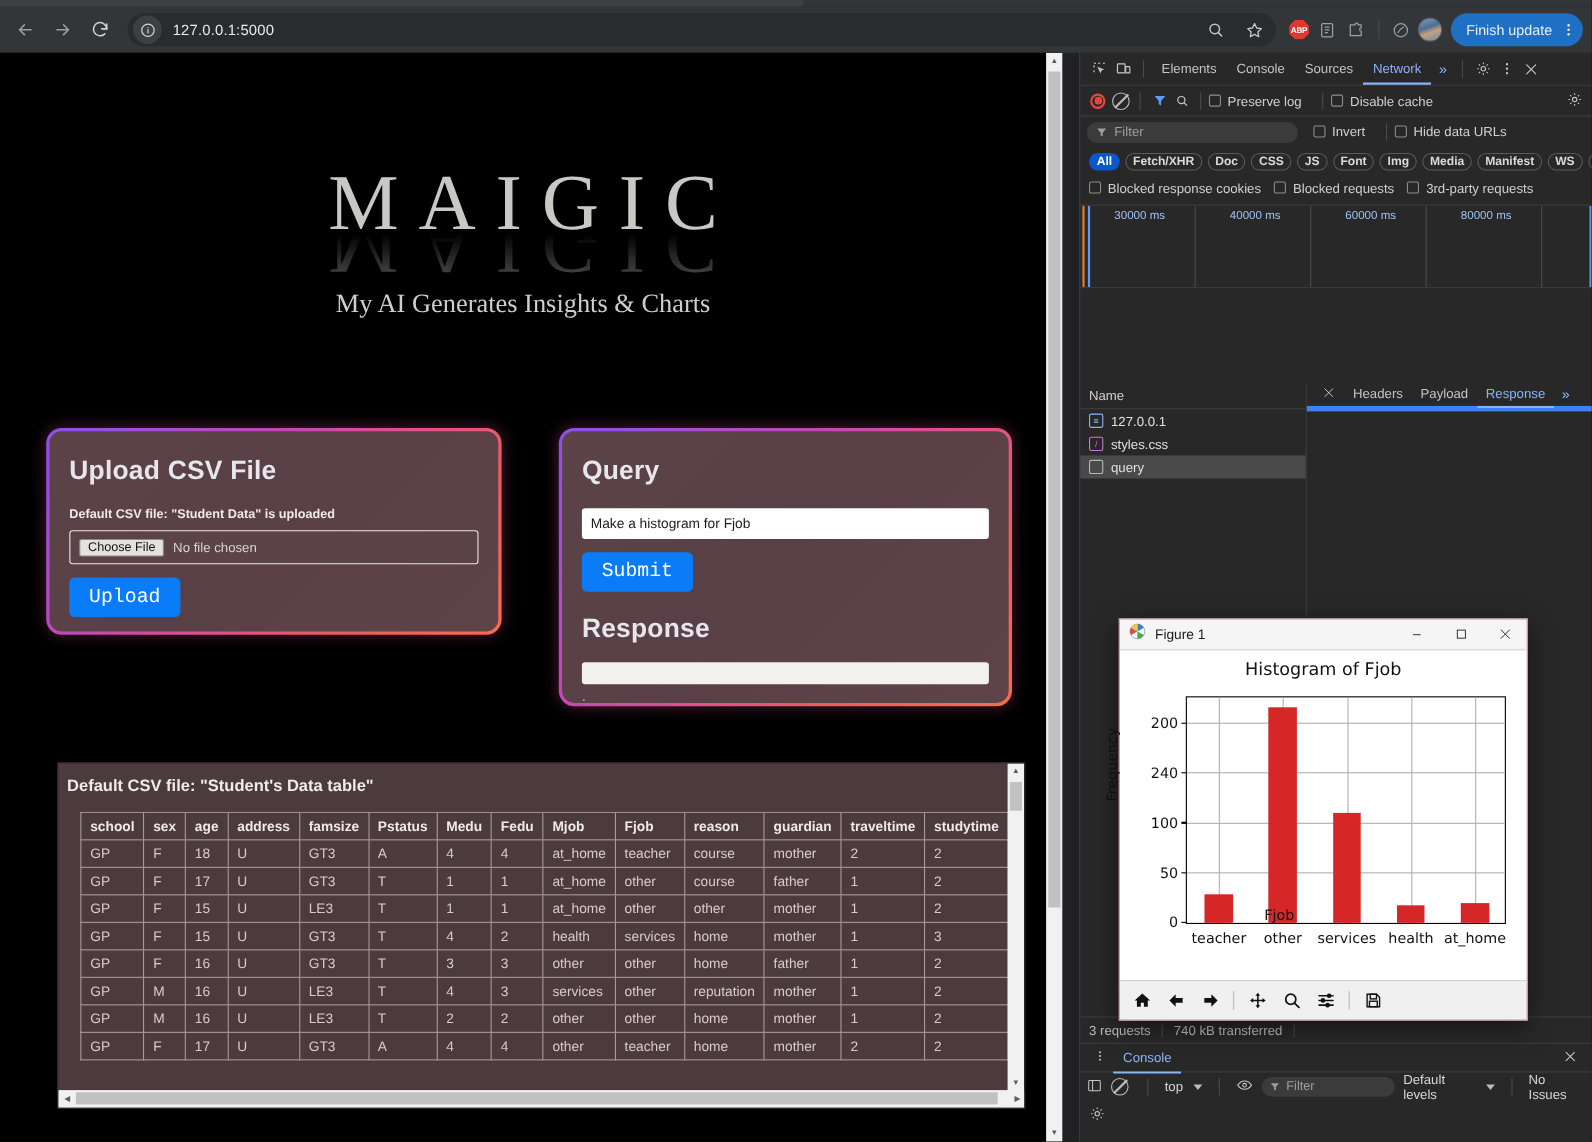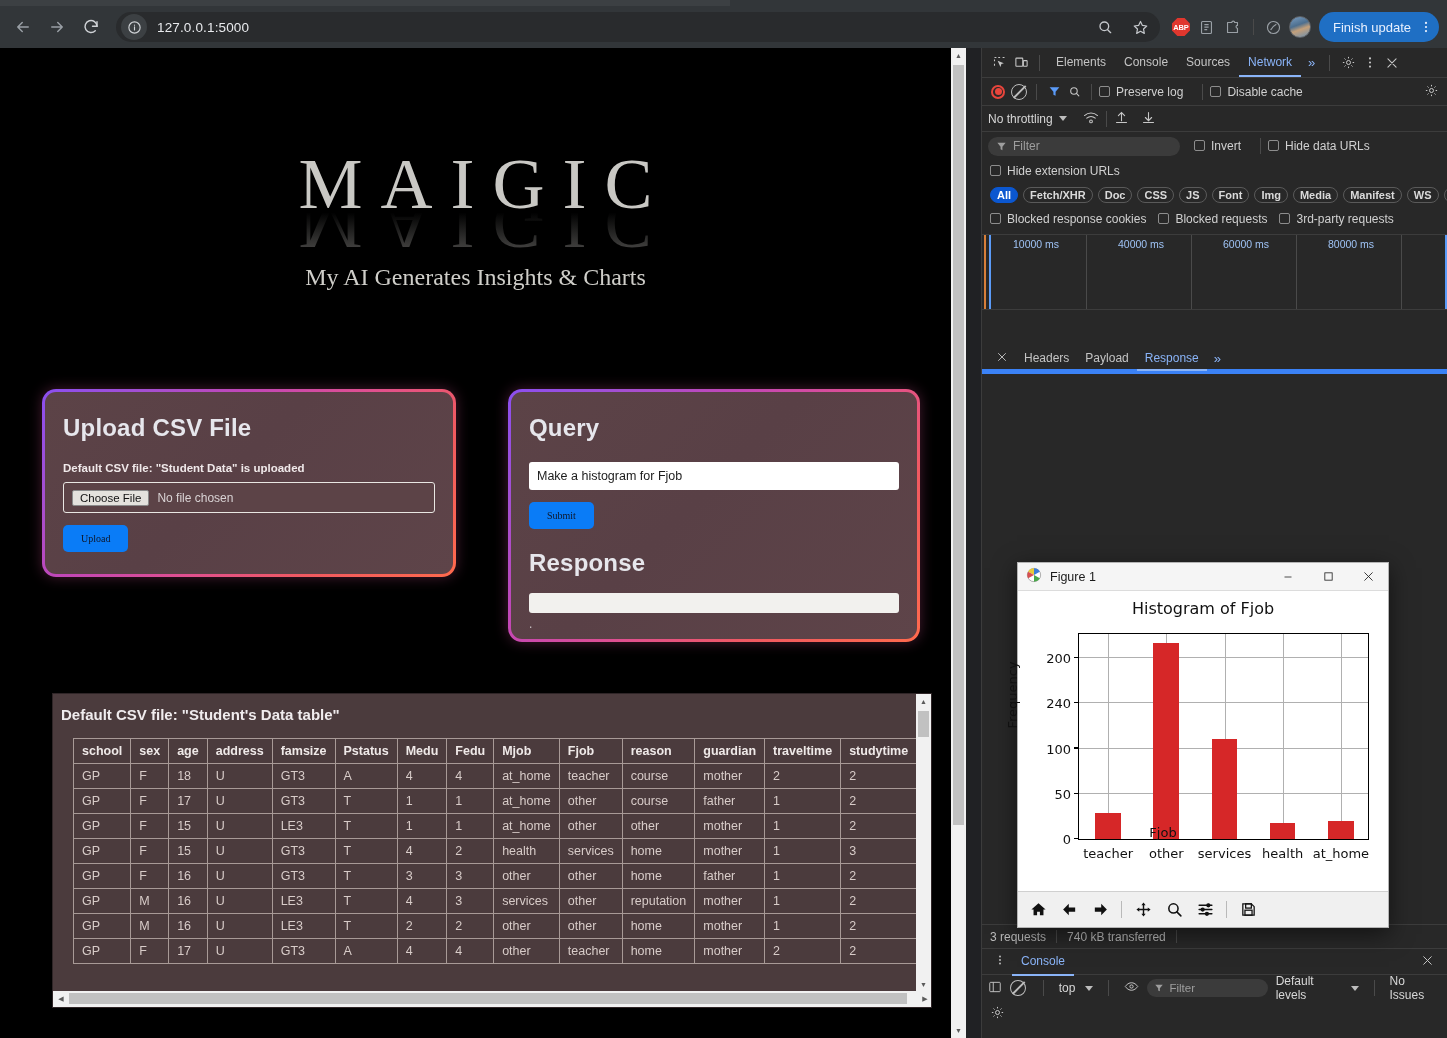--- a/index.html
+++ b/index.html
@@ -133,23 +133,23 @@
     margin-top: 8px; height: 31px; background: #5c4347;
     border: 1px solid #e9e7e3; border-radius: 3px;
     display: flex; align-items: center; padding-left: 8px;
   }
   .choose-btn {
     background: #e4e2dd; border: 1px solid #8a8a8a; color: #111;
     font-size: 11.5px; padding: 1px 7px; border-radius: 2px;
   }
   .nofile { color: #d9d3d4; font-size: 12px; margin-left: 8px; }
   .blue-btn {
-    margin-top: 12px; background: #0a7cf7; color: #0f172a;
-    border: none; border-radius: 5px; font-size: 10px;
-    padding: 8px 18px; font-family: Liberation Serif, serif;
+    margin-top: 12px; background: #0a7cf7; color: #ffffff;
+    border: none; border-radius: 5px; font-size: 18px;
+    padding: 8px 18px; font-family: Liberation Mono, monospace;
   }
   .qinput {
     margin-top: 20px; width: 100%; height: 28px; background: #fff;
     border: none; border-radius: 3px; font-size: 12.5px;
     color: #1b1b1b; padding: 0 8px;
     font-family: "Liberation Sans", sans-serif;
   }
   #resp-title { margin-top: 20px; }
   .respbox {
     margin-top: 16px; width: 100%; height: 20px;
@@ -674,57 +674,33 @@
       <div class="dt-sep"></div>
       <label class="chk-label"><span class="cb"></span><span>Disable cache</span></label>
       <div style="position:absolute;right:8px;top:5px;">
         <svg width="15" height="15" viewBox="0 0 24 24" fill="none" stroke="#c7c7c7" stroke-width="1.6">
             <circle cx="12" cy="12" r="3.2"></circle>
             <path d="M12 3v2.4M12 18.6V21M21 12h-2.4M5.4 12H3M18.4 5.6l-1.7 1.7M7.3 16.7l-1.7 1.7M18.4 18.4l-1.7-1.7M7.3 7.3L5.6 5.6"></path>
           </svg>
       </div>
     </div>
 
-    <div class="dt-row" id="dt-throttle">
-      <span style="color:#d7d7d7;">No throttling</span>
-      <span class="caret"></span>
-      <span style="margin-left:16px;">
-        <svg width="16" height="13" viewBox="0 0 24 20" fill="none" stroke="#c7c7c7" stroke-width="1.6" stroke-linecap="round">
-            <path d="M2 7a15 15 0 0 1 20 0M5.5 11a10 10 0 0 1 13 0"></path>
-            <circle cx="12" cy="16" r="2.1"></circle>
-          </svg>
-      </span>
-      <span class="dt-sep"></span>
-      <span>
-        <svg width="15" height="15" viewBox="0 0 24 24" fill="none" stroke="#c7c7c7" stroke-width="1.7" stroke-linecap="round">
-            <path d="M12 17V4M7 9l5-5 5 5M4 20h16"></path>
-          </svg>
-      </span>
-      <span style="margin-left:12px;">
-        <svg width="15" height="15" viewBox="0 0 24 24" fill="none" stroke="#c7c7c7" stroke-width="1.7" stroke-linecap="round">
-            <path d="M12 4v13M7 12l5 5 5-5M4 20h16"></path>
-          </svg>
-      </span>
-    </div>
 
     <div class="dt-row" id="dt-filter-row">
       <div id="filterbox">
         <svg width="11" height="11" viewBox="0 0 24 24" fill="#9e9e9e" style="margin-right:6px;">
             <path d="M3 4h18l-7 8.5V20l-4-2v-5.5z"></path>
           </svg>
         <span>Filter</span>
       </div>
       <label class="chk-label" style="margin-left:14px;"><span class="cb"></span><span>Invert</span></label>
       <div class="dt-sep"></div>
       <label class="chk-label"><span class="cb"></span><span>Hide data URLs</span></label>
     </div>
 
-    <div class="dt-row" id="dt-hideext">
-      <label class="chk-label"><span class="cb"></span><span>Hide extension URLs</span></label>
-    </div>
 
     <div class="dt-row" id="dt-types">
         <span class="typepill active">All</span>
         <span class="typepill">Fetch/XHR</span>
         <span class="typepill">Doc</span>
         <span class="typepill">CSS</span>
         <span class="typepill">JS</span>
         <span class="typepill">Font</span>
         <span class="typepill">Img</span>
         <span class="typepill">Media</span>
@@ -738,30 +714,47 @@
       <label class="chk-label"><span class="cb"></span><span>Blocked requests</span></label>
       <label class="chk-label"><span class="cb"></span><span>3rd-party requests</span></label>
     </div>
 
     <div id="dt-timeline">
       <div class="tcell" style="left:0;width:105px;"></div>
       <div class="tcell" style="left:105px;width:105px;"></div>
       <div class="tcell" style="left:210px;width:105px;"></div>
       <div class="tcell" style="left:315px;width:105px;"></div>
       <div class="tcell" style="left:420px;width:46px;border-right:none;"></div>
-      <div class="tlabel" style="left:31px;">10000 ms</div>
+      <div class="tlabel" style="left:31px;">30000 ms</div>
       <div class="tlabel" style="left:136px;">40000 ms</div>
       <div class="tlabel" style="left:241px;">60000 ms</div>
       <div class="tlabel" style="left:346px;">80000 ms</div>
       <div class="bar" style="left:2px;background:#d87f3a;"></div>
       <div class="bar" style="left:7px;background:#5b9bf8;"></div>
       <div class="bar" style="left:463px;background:#5b9bf8;"></div>
     </div>
 
     <div id="dt-split">
+      <div id="req-list">
+        <div id="req-head">Name</div>
+        <div id="req-items">
+            <div class="req-item">
+              <span class="req-ico">≡</span>
+              <span>127.0.0.1</span>
+            </div>
+            <div class="req-item">
+              <span class="req-ico css">/</span>
+              <span>styles.css</span>
+            </div>
+            <div class="req-item sel">
+              <span class="req-ico doc"></span>
+              <span>query</span>
+            </div>
+          </div>
+      </div>
       <div id="req-detail">
         <div id="detail-tabs">
           <span style="padding:0 8px;color:#c7c7c7;">
             <svg width="12" height="12" viewBox="0 0 24 24" fill="none" stroke="#c7c7c7" stroke-width="1.8" stroke-linecap="round">
                 <path d="M5 5l14 14M19 5L5 19"></path>
               </svg>
           </span>
           <span class="dtab">Headers</span>
           <span class="dtab">Payload</span>
           <span class="dtab active">Response</span>

